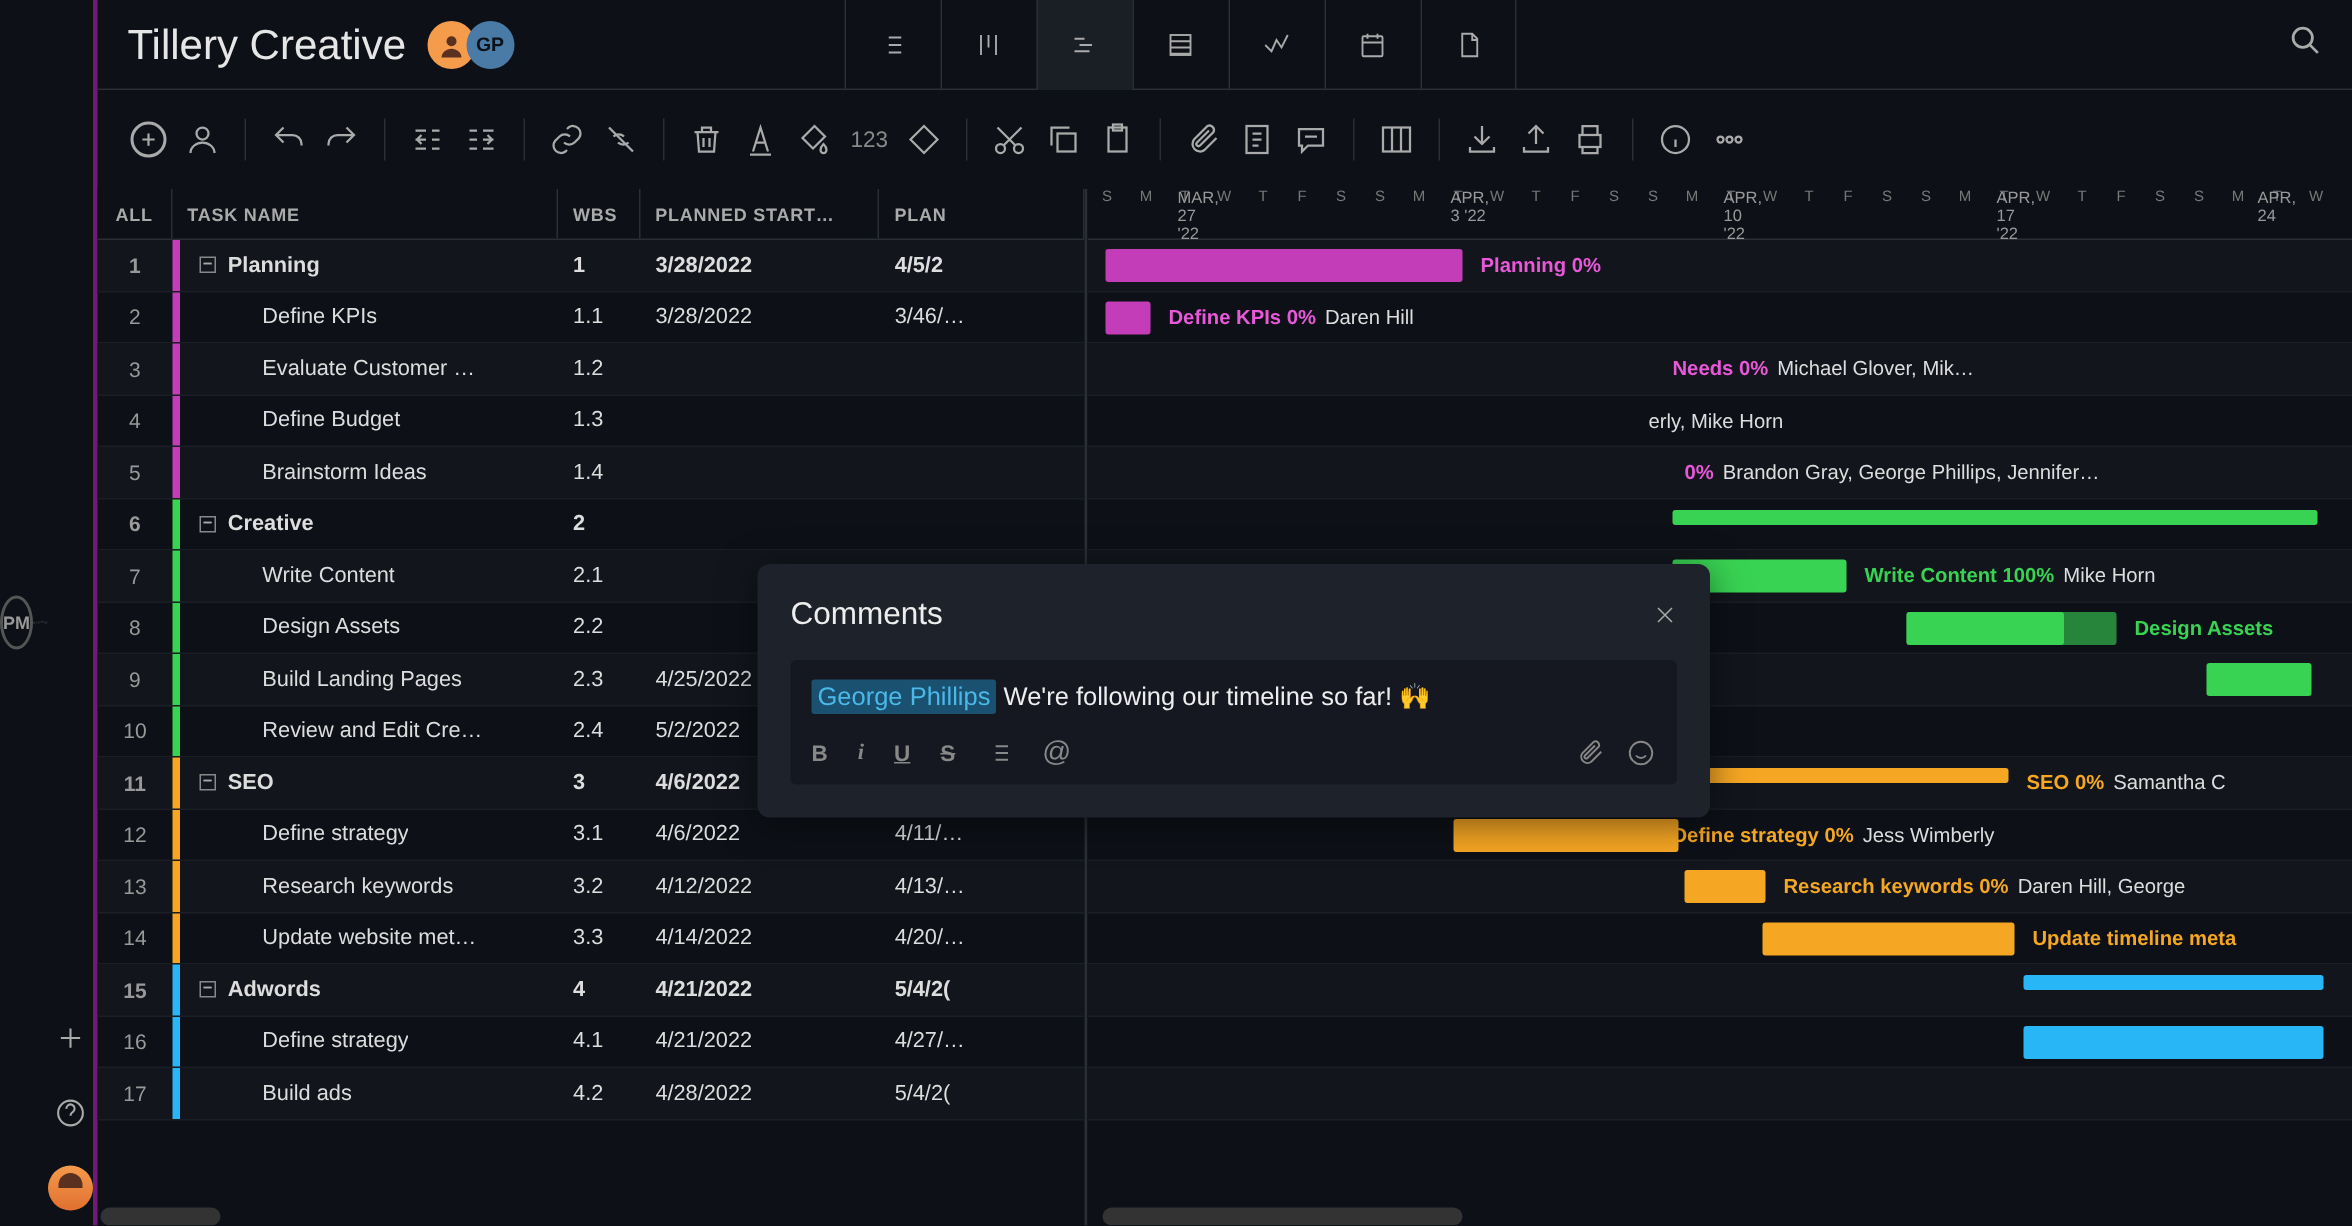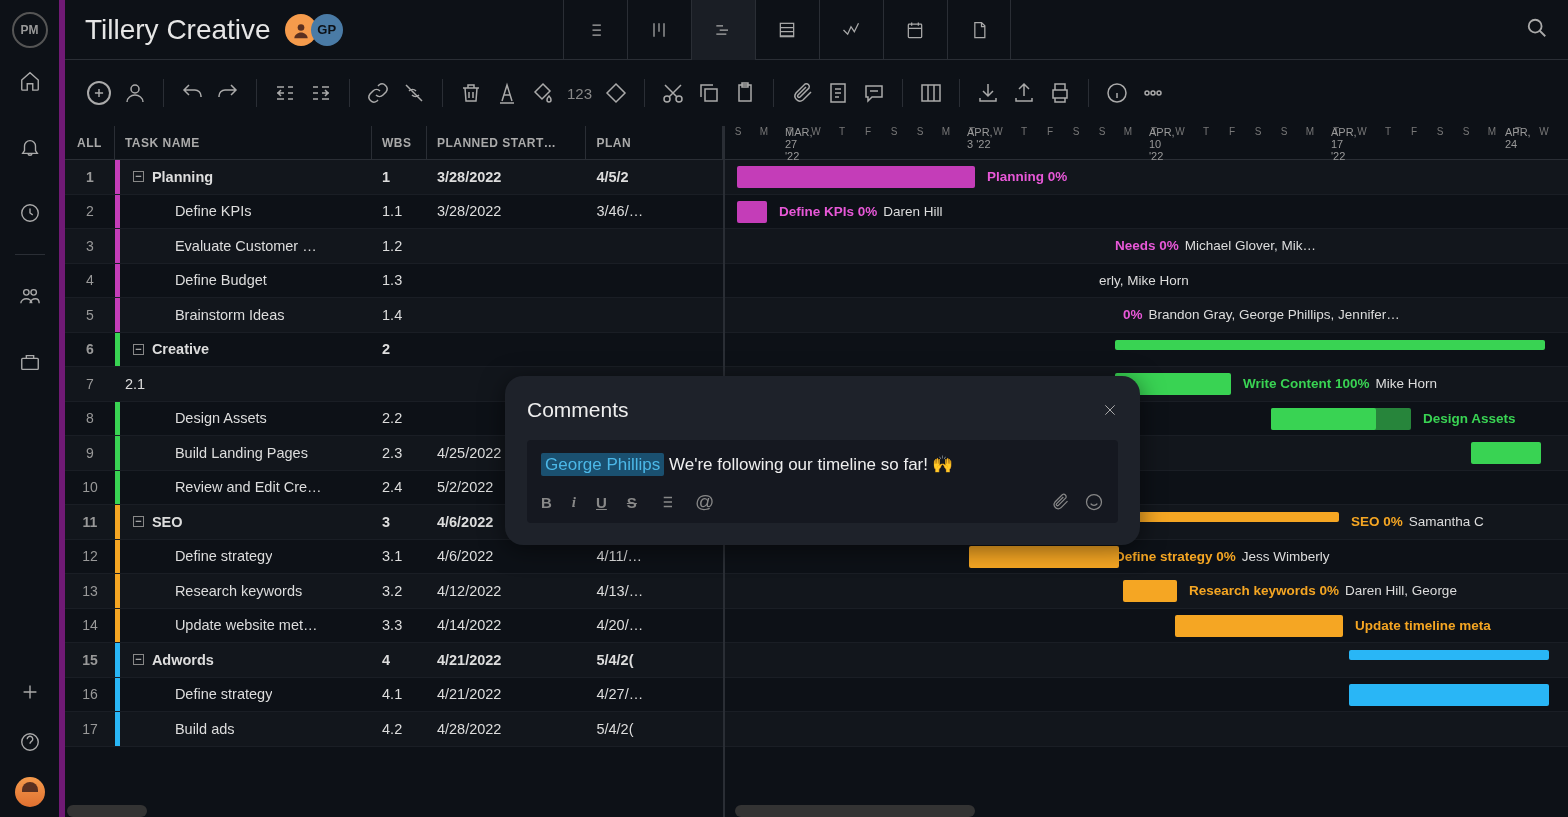--- a/index.html
+++ b/index.html
@@ -8,23 +8,23 @@
   background: #0d1117;
   color: #e6e6e6;
   width: 1568px;
   height: 817px;
   overflow: hidden;
   display: flex;
 }
 .sidebar-left {
   width: 65px;
   background: #0d1117;
-  border-right: 6px solid #701a75;
+  border-right: 3px solid #701a75;
   display: flex;
-  flex-direction: column;
+  flex-direction: row;
   align-items: center;
   padding-top: 12px;
 }
 .pm-logo {
   width: 36px; height: 36px;
   border: 2px solid #555;
   border-radius: 50%;
   display: flex; align-items: center; justify-content: center;
   font-size: 12px; font-weight: bold; color: #999;
 }
@@ -115,21 +115,21 @@
 .gantt-row:nth-child(odd) { background: #12161c; }
 .gantt-bar { position: absolute; height: 22px; top: 6px; border-radius: 2px; }
 .gantt-label { position: absolute; font-size: 13.5px; font-weight: 600; top: 9px; white-space: nowrap;}
 .gantt-assignee { font-weight: 400; color: #ddd; margin-left: 6px;}
 .scrollbar-h { position: absolute; bottom: 0; left: 2px; height: 12px; background: #333; border-radius: 6px;}
 .comments-panel {
   position: absolute;
   left: 440px; top: 250px;
   width: 635px;
   background: #1e222a;
-  border-radius: 18px;
+  border-radius: 8px;
   box-shadow: 0 4px 24px rgba(0,0,0,0.5);
   padding: 22px;
   z-index: 100;
 }
 .comments-header { display: flex; justify-content: space-between; align-items: center; margin-bottom: 18px;}
 .comments-title { font-size: 21px; color: #eee; }
 .comments-close { width: 16px; height: 16px; stroke: #aaa; cursor: pointer; }
 .comments-input {
   background: #151820;
   border-radius: 4px;
@@ -421,20 +421,27 @@
         <span class="expand-icon">−</span>
         <span>Creative</span>
       </div>
     </div>
     <div class="gc col-wbs">2</div>
     <div class="gc col-start"></div>
     <div class="gc col-end"></div>
   </div>
           <div class="grid-row">
     <div class="gc col-id">7</div>
+    <div class="gc col-name">
+      <div class="color-bar" style="background:#39d353"></div>
+      <div style="padding-left:50px;display:flex;align-items:center;overflow:hidden;text-overflow:ellipsis;white-space:nowrap">
+
+        <span>Write Content</span>
+      </div>
+    </div>
     <div class="gc col-wbs">2.1</div>
     <div class="gc col-start"></div>
     <div class="gc col-end"></div>
   </div>
           <div class="grid-row">
     <div class="gc col-id">8</div>
     <div class="gc col-name">
       <div class="color-bar" style="background:#39d353"></div>
       <div style="padding-left:50px;display:flex;align-items:center;overflow:hidden;text-overflow:ellipsis;white-space:nowrap">
 

